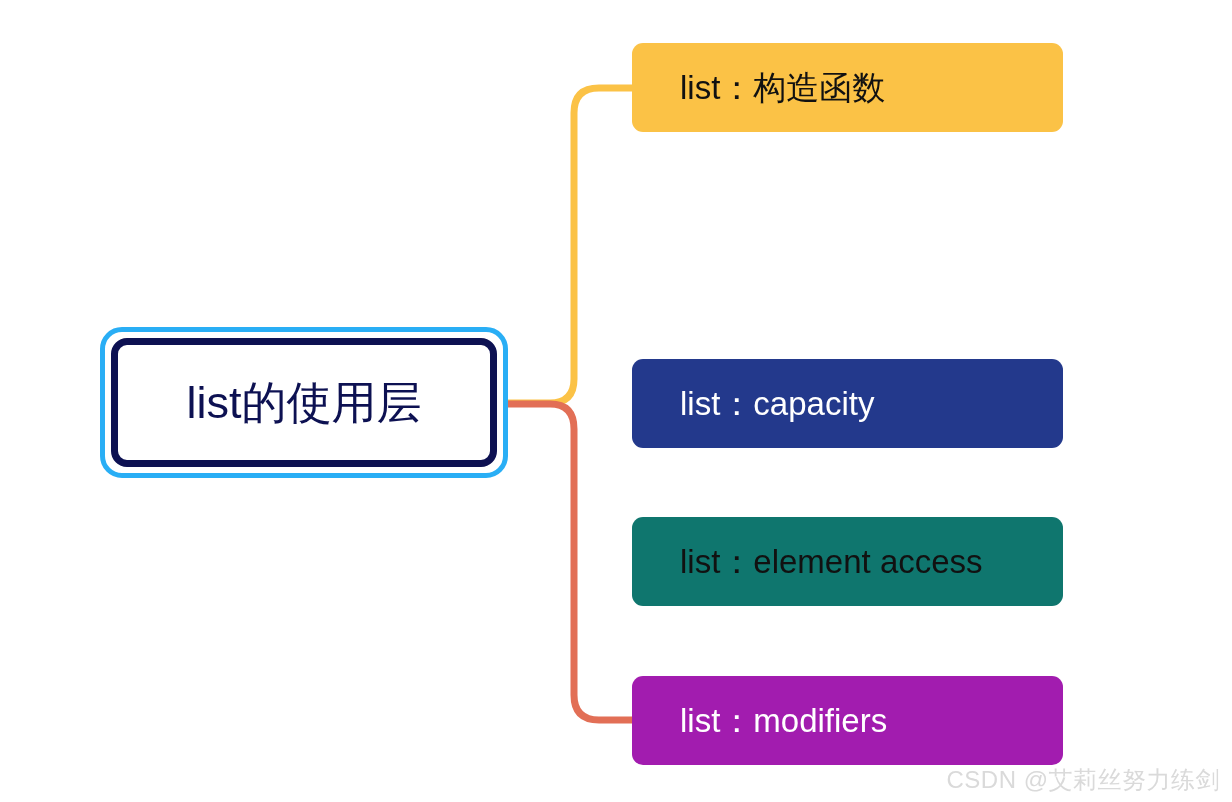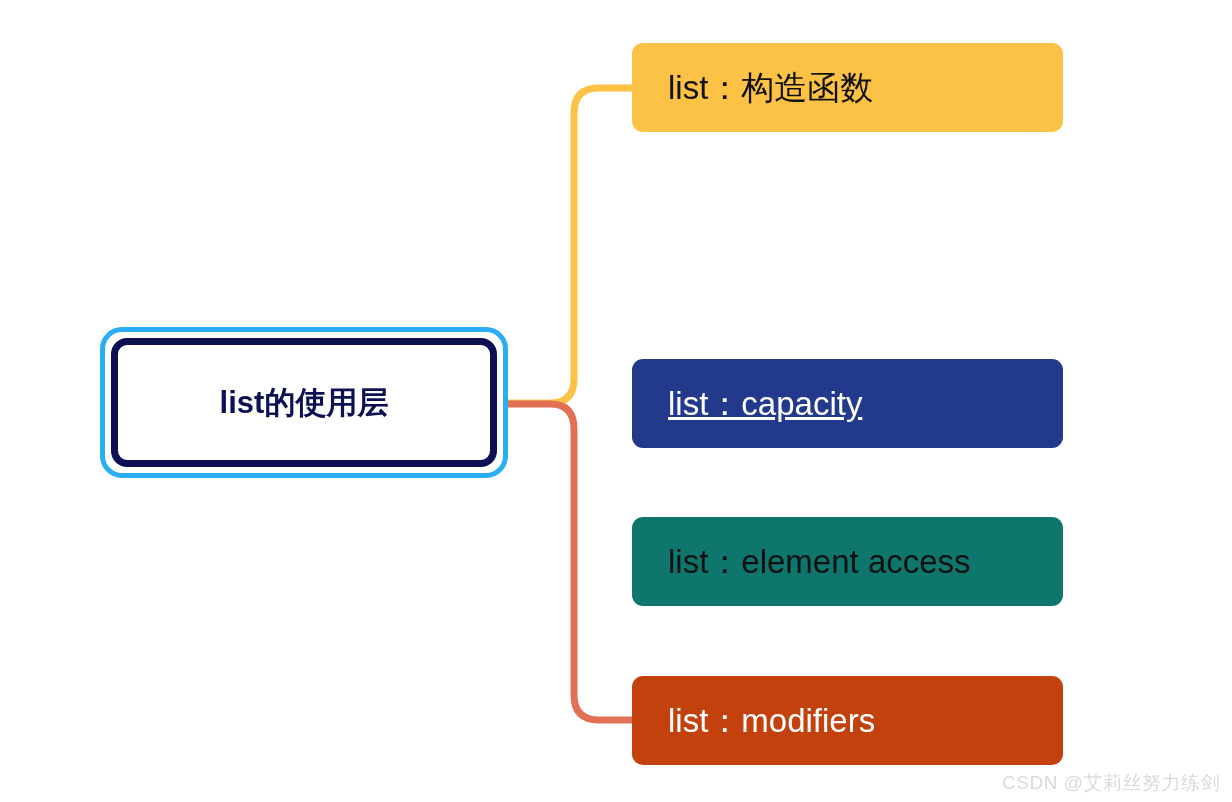--- a/index.html
+++ b/index.html
@@ -53,22 +53,22 @@
     bottom: 6px;
     box-sizing: border-box;
     border: 7px solid #0D1152;
     border-radius: 16px;
     background: #ffffff;
     display: flex;
     align-items: center;
     justify-content: center;
   }
   .root-label {
-    font-size: 31px;
-    font-weight: bold;
+    font-size: 45px;
+    font-weight: normal;
     color: #0D1152;
     letter-spacing: 0px;
     line-height: 1;
     white-space: nowrap;
   }
 
   
   .card {
     position: absolute;
     left: 632px;
@@ -78,40 +78,41 @@
     display: flex;
     align-items: center;
     box-sizing: border-box;
     padding-left: 36px;
   }
   .card-label {
     font-size: 33px;
     font-weight: normal;
     line-height: 1;
     white-space: nowrap;
+    margin-left: 12px;
   }
 
   .card.c0 { top: 43px;  background: #FBC246; }
   .card.c1 { top: 201px; background: #E26F56; }
   .card.c2 { top: 359px; background: #23398C; }
   .card.c3 { top: 517px; background: #0f766e; }
-  .card.c4 { top: 676px; background: #c2410c; }
+  .card.c4 { top: 676px; background: #a21caf; }
 
   .card.c0 .card-label { color: #111111; }
   .card.c1 .card-label { color: #FFFFFF; }
-  .card.c2 .card-label { color: #FFFFFF; text-decoration: underline; }
+  .card.c2 .card-label { color: #FFFFFF; }
   .card.c3 .card-label { color: #111111; }
   .card.c4 .card-label { color: #FFFFFF; }
 
   
   .watermark {
     position: absolute;
     right: 12px;
     bottom: 6px;
-    font-size: 19px;
+    font-size: 24px;
     color: #DADADA;
     white-space: nowrap;
     letter-spacing: 0.5px;
   }
 </style>
 </head>
 <body>
 
 <div id="canvas">
 

